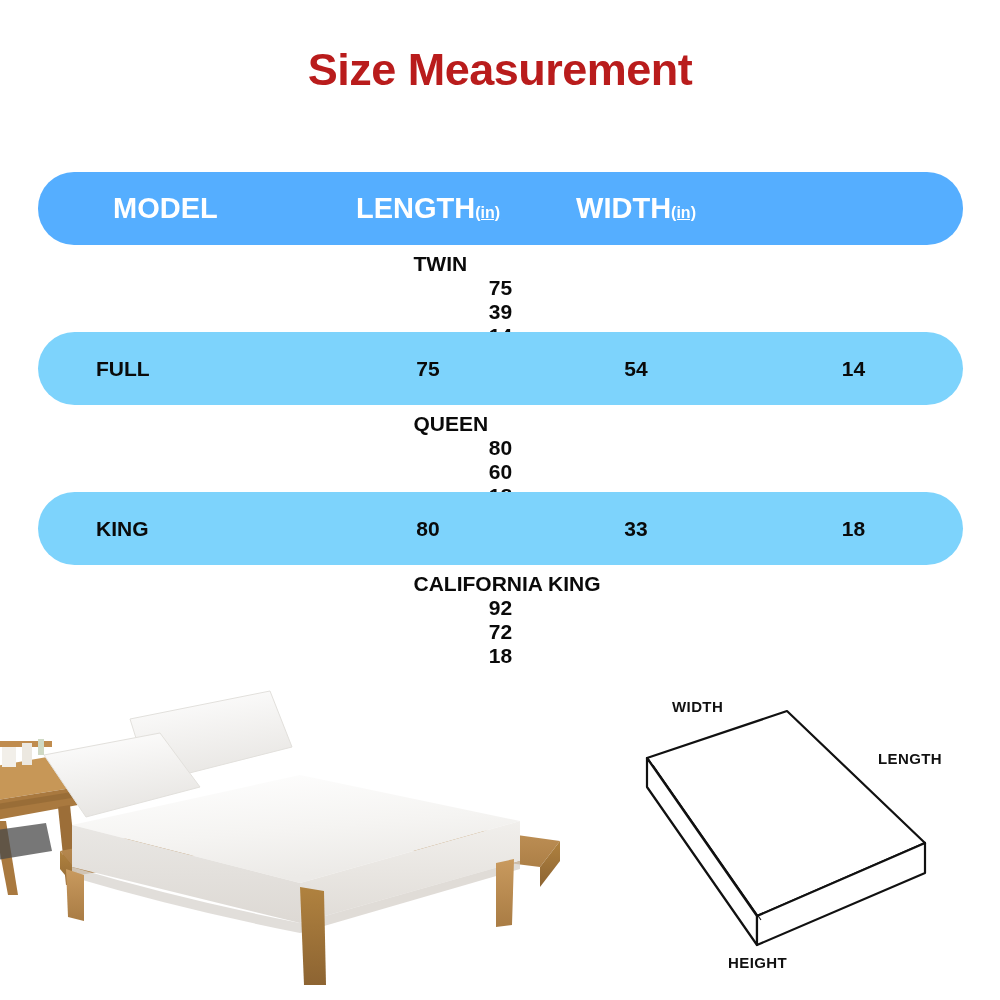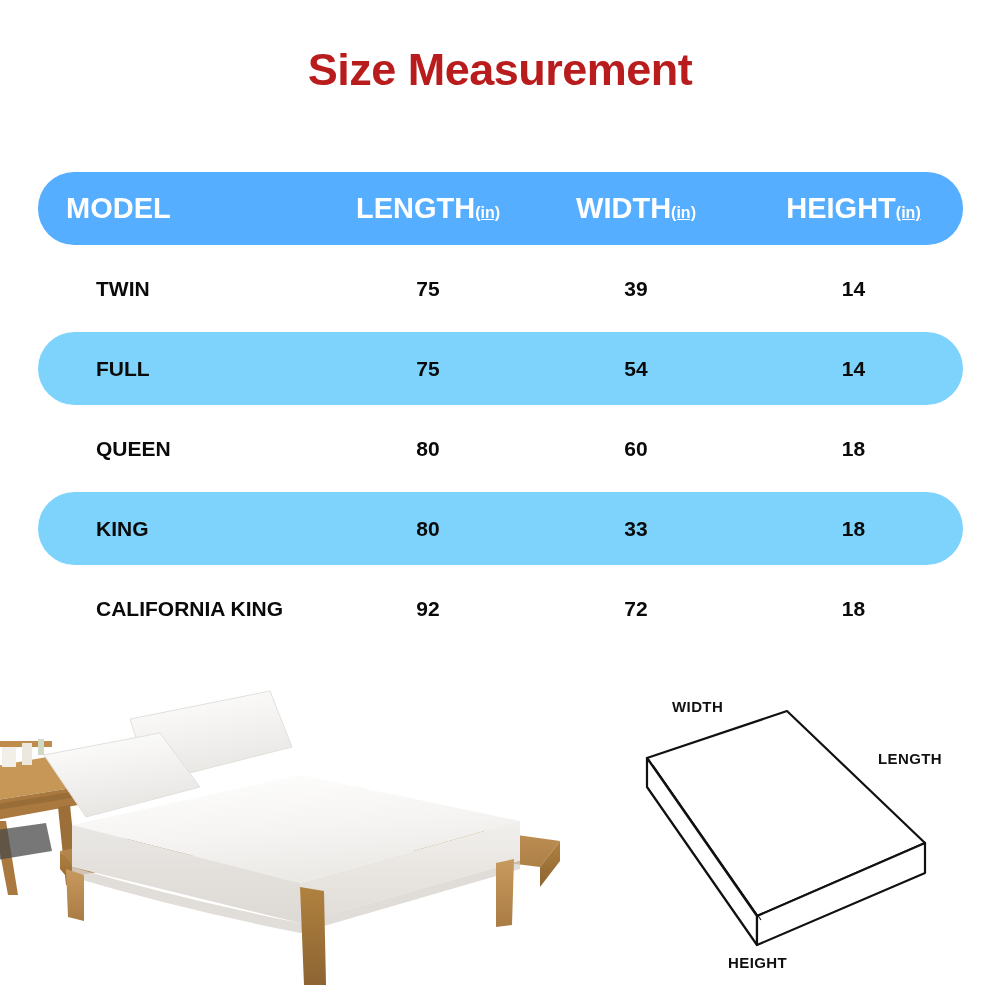--- a/index.html
+++ b/index.html
@@ -48,20 +48,21 @@
   .table-row.header-row {
     background: #55aeff;
     height: 73px;
     border-radius: 36px;
   }
   .table-row.shaded {
     background: #7dd3fc;
   }
   .table-row.plain {
     background: transparent;
+    flex-direction: column;
   }
   .row-gap { height: 7px; }
 
   .cell {
     font-size: 21px;
     font-weight: bold;
     color: #0a0a0a;
     box-sizing: border-box;
   }
   .cell-model {
@@ -78,21 +79,21 @@
   .cell-num.c2 { width: 216px; }
   .cell-num.c3 { width: 219px; }
 
   
   .header-row .cell {
     color: #ffffff;
     font-size: 29px;
     font-weight: bold;
   }
   .header-row .cell-model {
-    padding-left: 28px;
+    padding-left: 75px;
     text-align: left;
   }
   .unit {
     font-size: 16px;
     font-weight: bold;
     vertical-align: baseline;
     letter-spacing: 0;
     text-decoration: underline;
   }
 
@@ -136,23 +137,20 @@
 
     <div class="table-row header-row">
       <div class="cell cell-model">
         <span>MODEL</span><span class="unit"></span>
       </div>
       <div class="cell cell-num c1">
         <span>LENGTH</span><span class="unit">(in)</span>
       </div>
       <div class="cell cell-num c2">
         <span>WIDTH</span><span class="unit">(in)</span>
-      </div>
-      <div class="cell cell-num c3">
-        <span>HEIGHT</span><span class="unit">(in)</span>
       </div>
     </div>
 
     <div class="row-gap"></div>
 
     <div class="table-row plain">
       <div class="cell cell-model">TWIN</div>
       <div class="cell cell-num c1">75</div>
       <div class="cell cell-num c2">39</div>
       <div class="cell cell-num c3">14</div>

